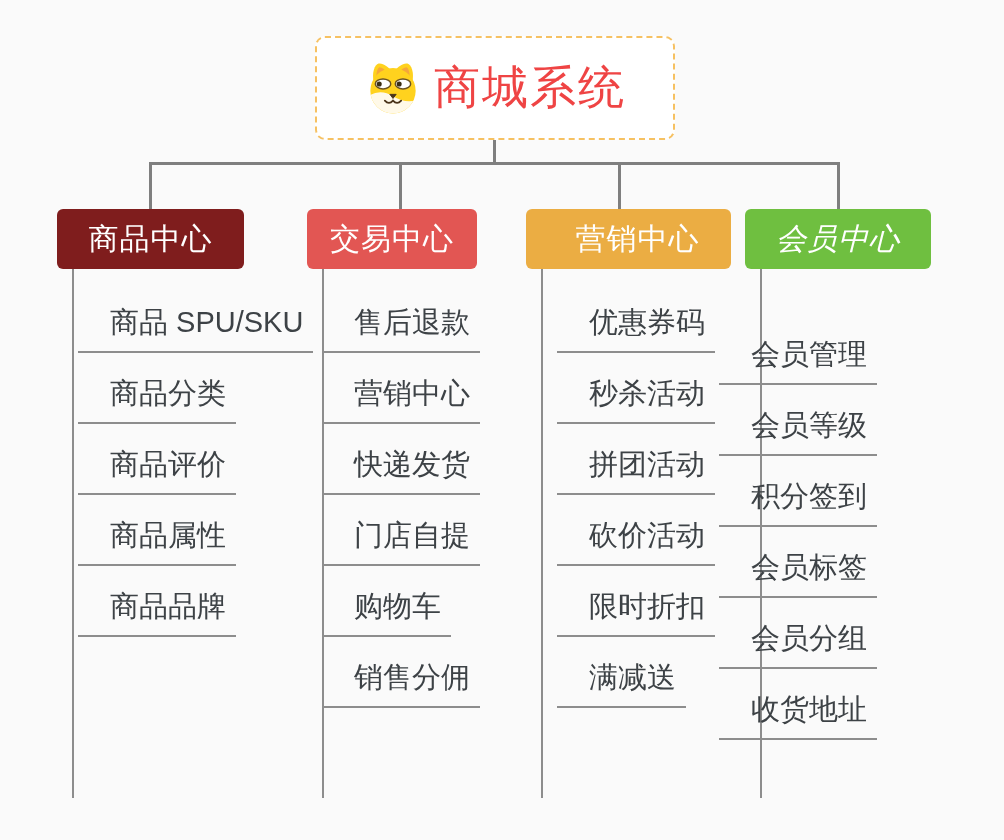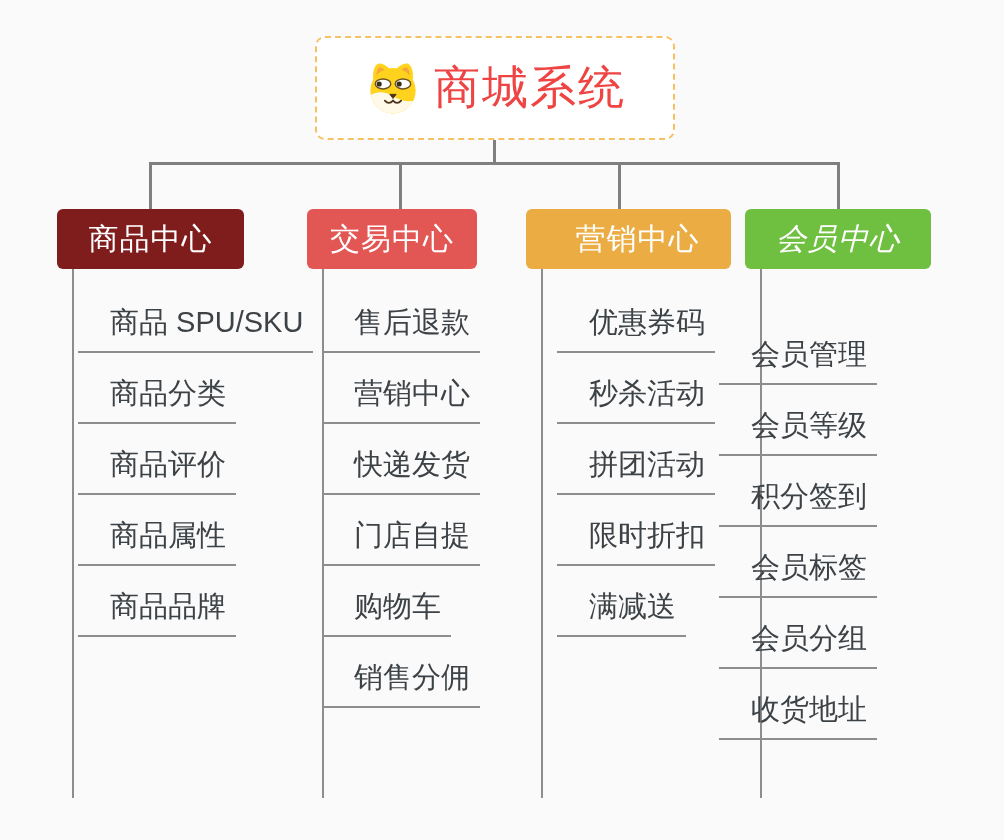--- a/index.html
+++ b/index.html
@@ -143,20 +143,23 @@
     <div class="leaf">
         <span class="leaf-label">优惠券码</span>
       </div>
     <div class="leaf">
         <span class="leaf-label">秒杀活动</span>
       </div>
     <div class="leaf">
         <span class="leaf-label">拼团活动</span>
       </div>
     <div class="leaf">
+        <span class="leaf-label">砍价活动</span>
+      </div>
+    <div class="leaf">
         <span class="leaf-label">限时折扣</span>
       </div>
     <div class="leaf">
         <span class="leaf-label">满减送</span>
       </div>
   </div>
 
   <div class="col col-4">
     <div class="leaf">
         <span class="leaf-label">会员管理</span>

